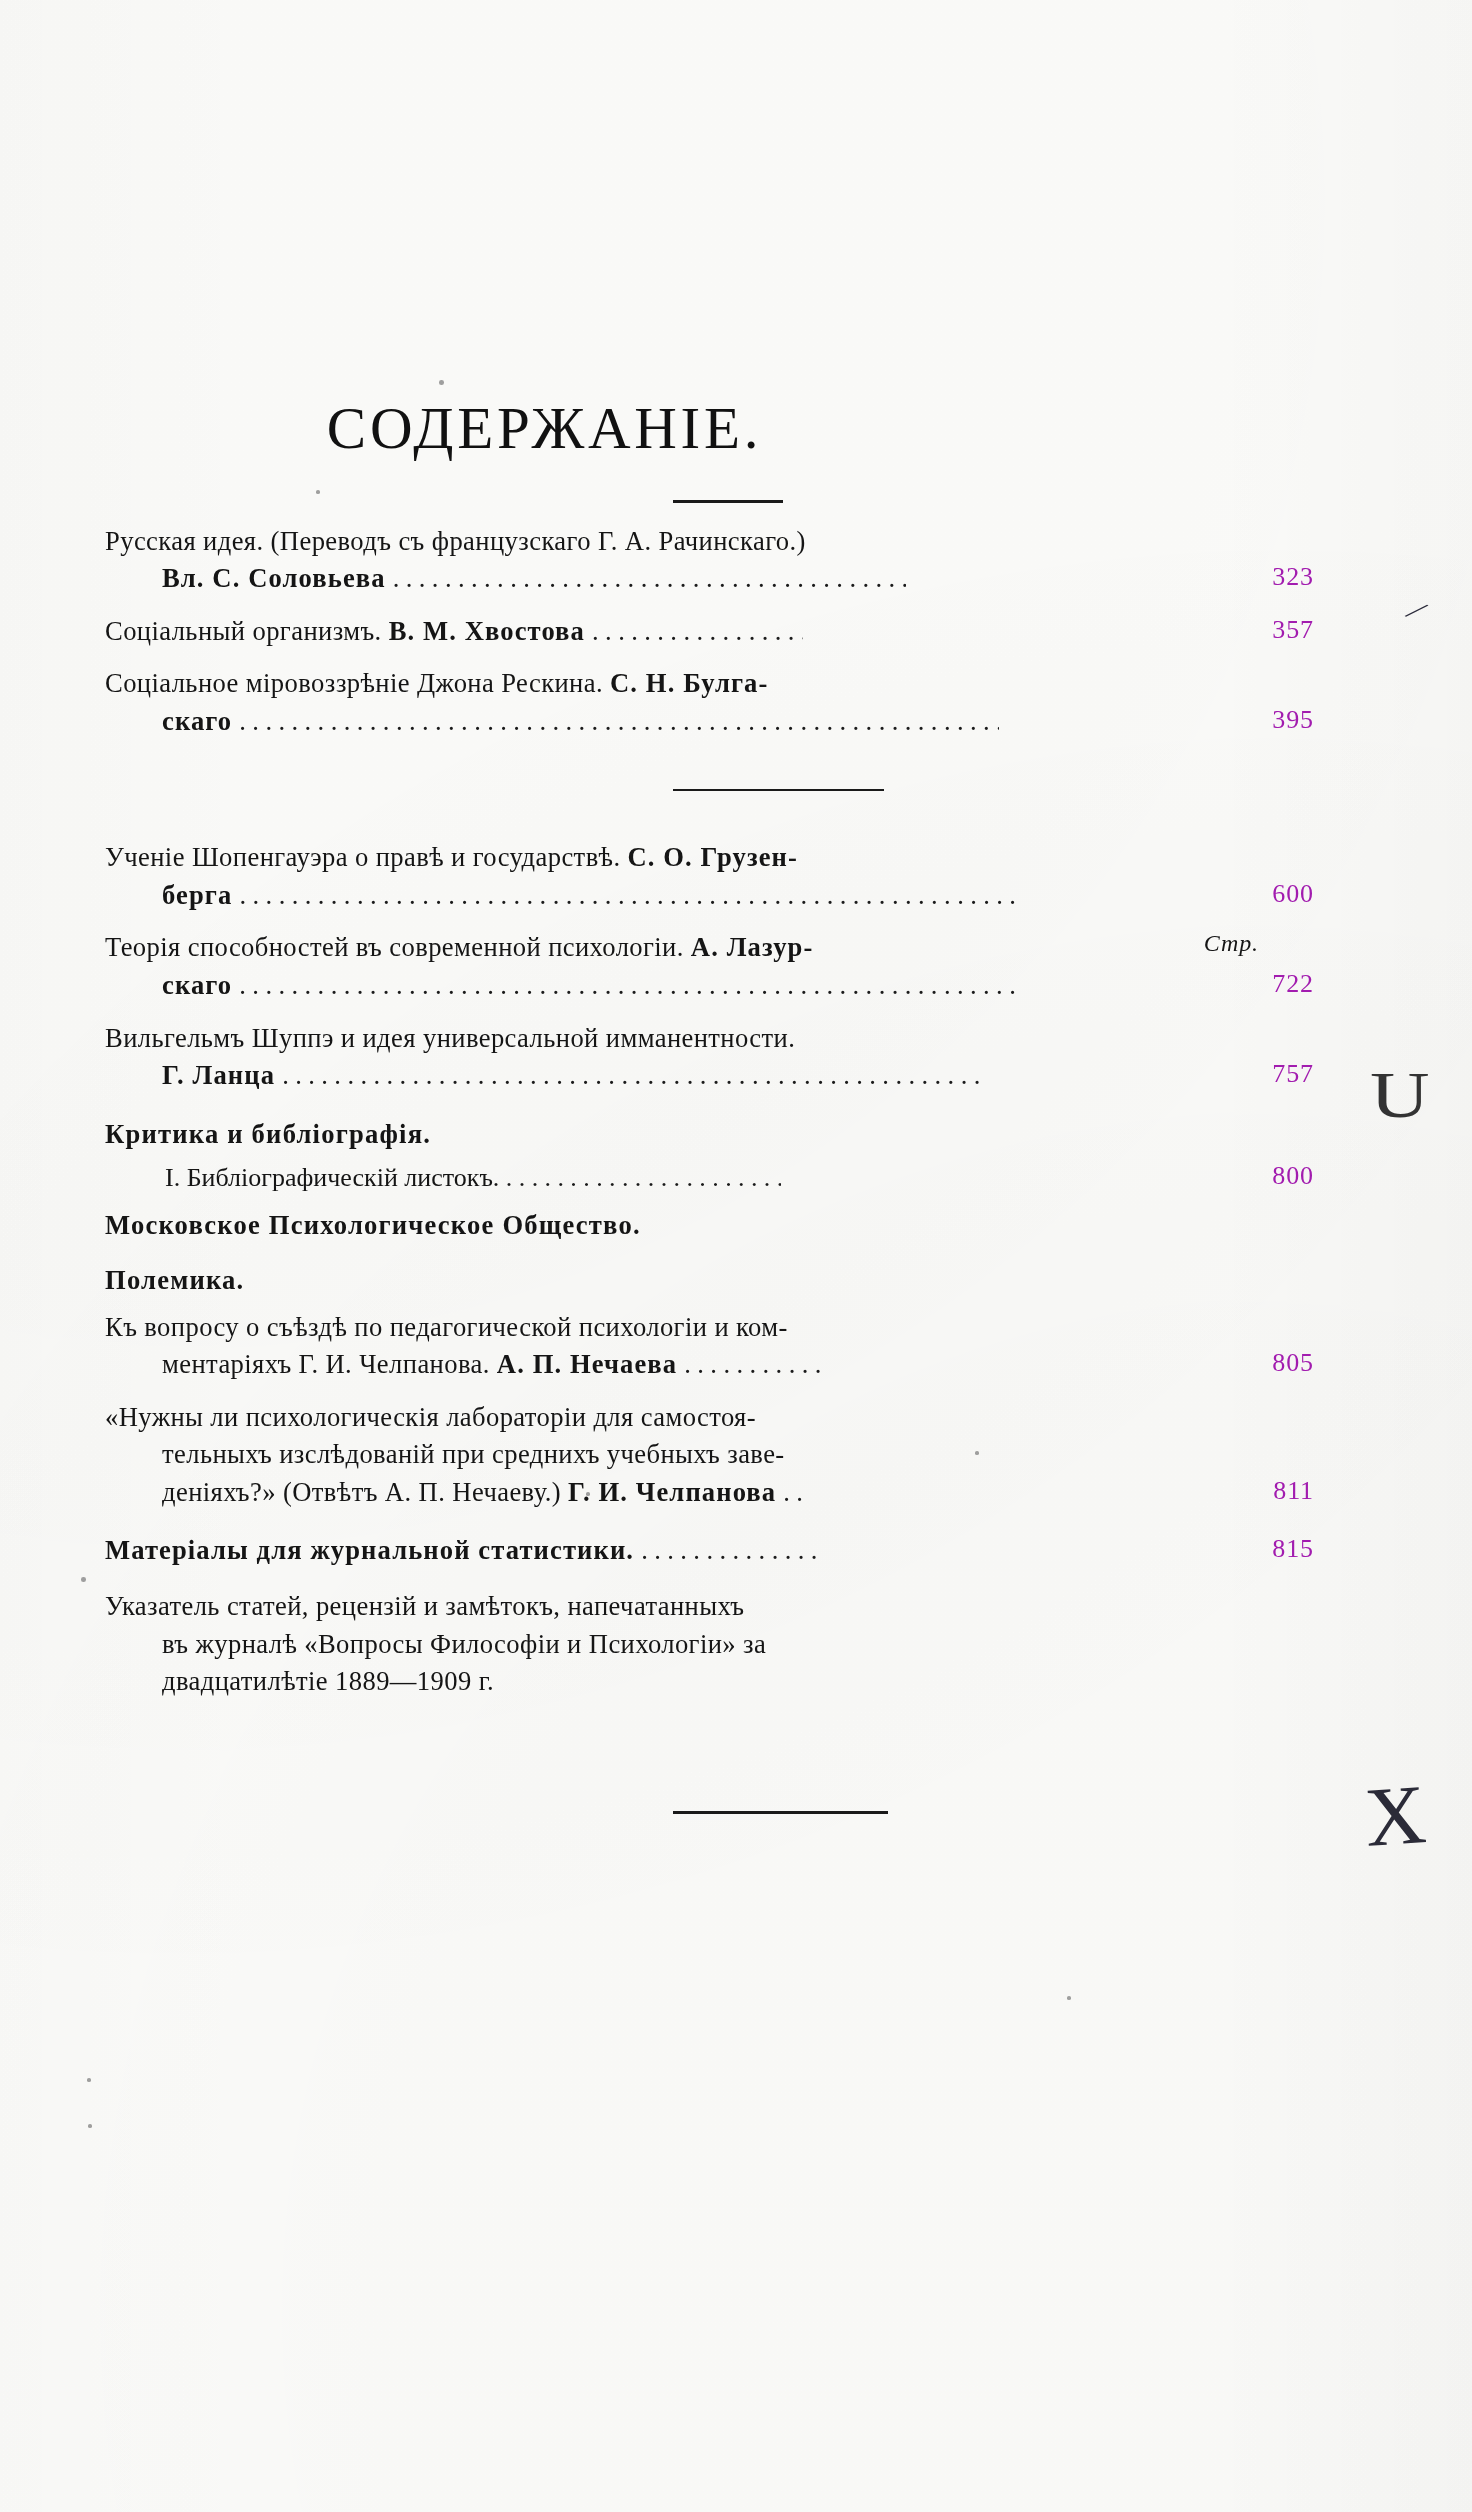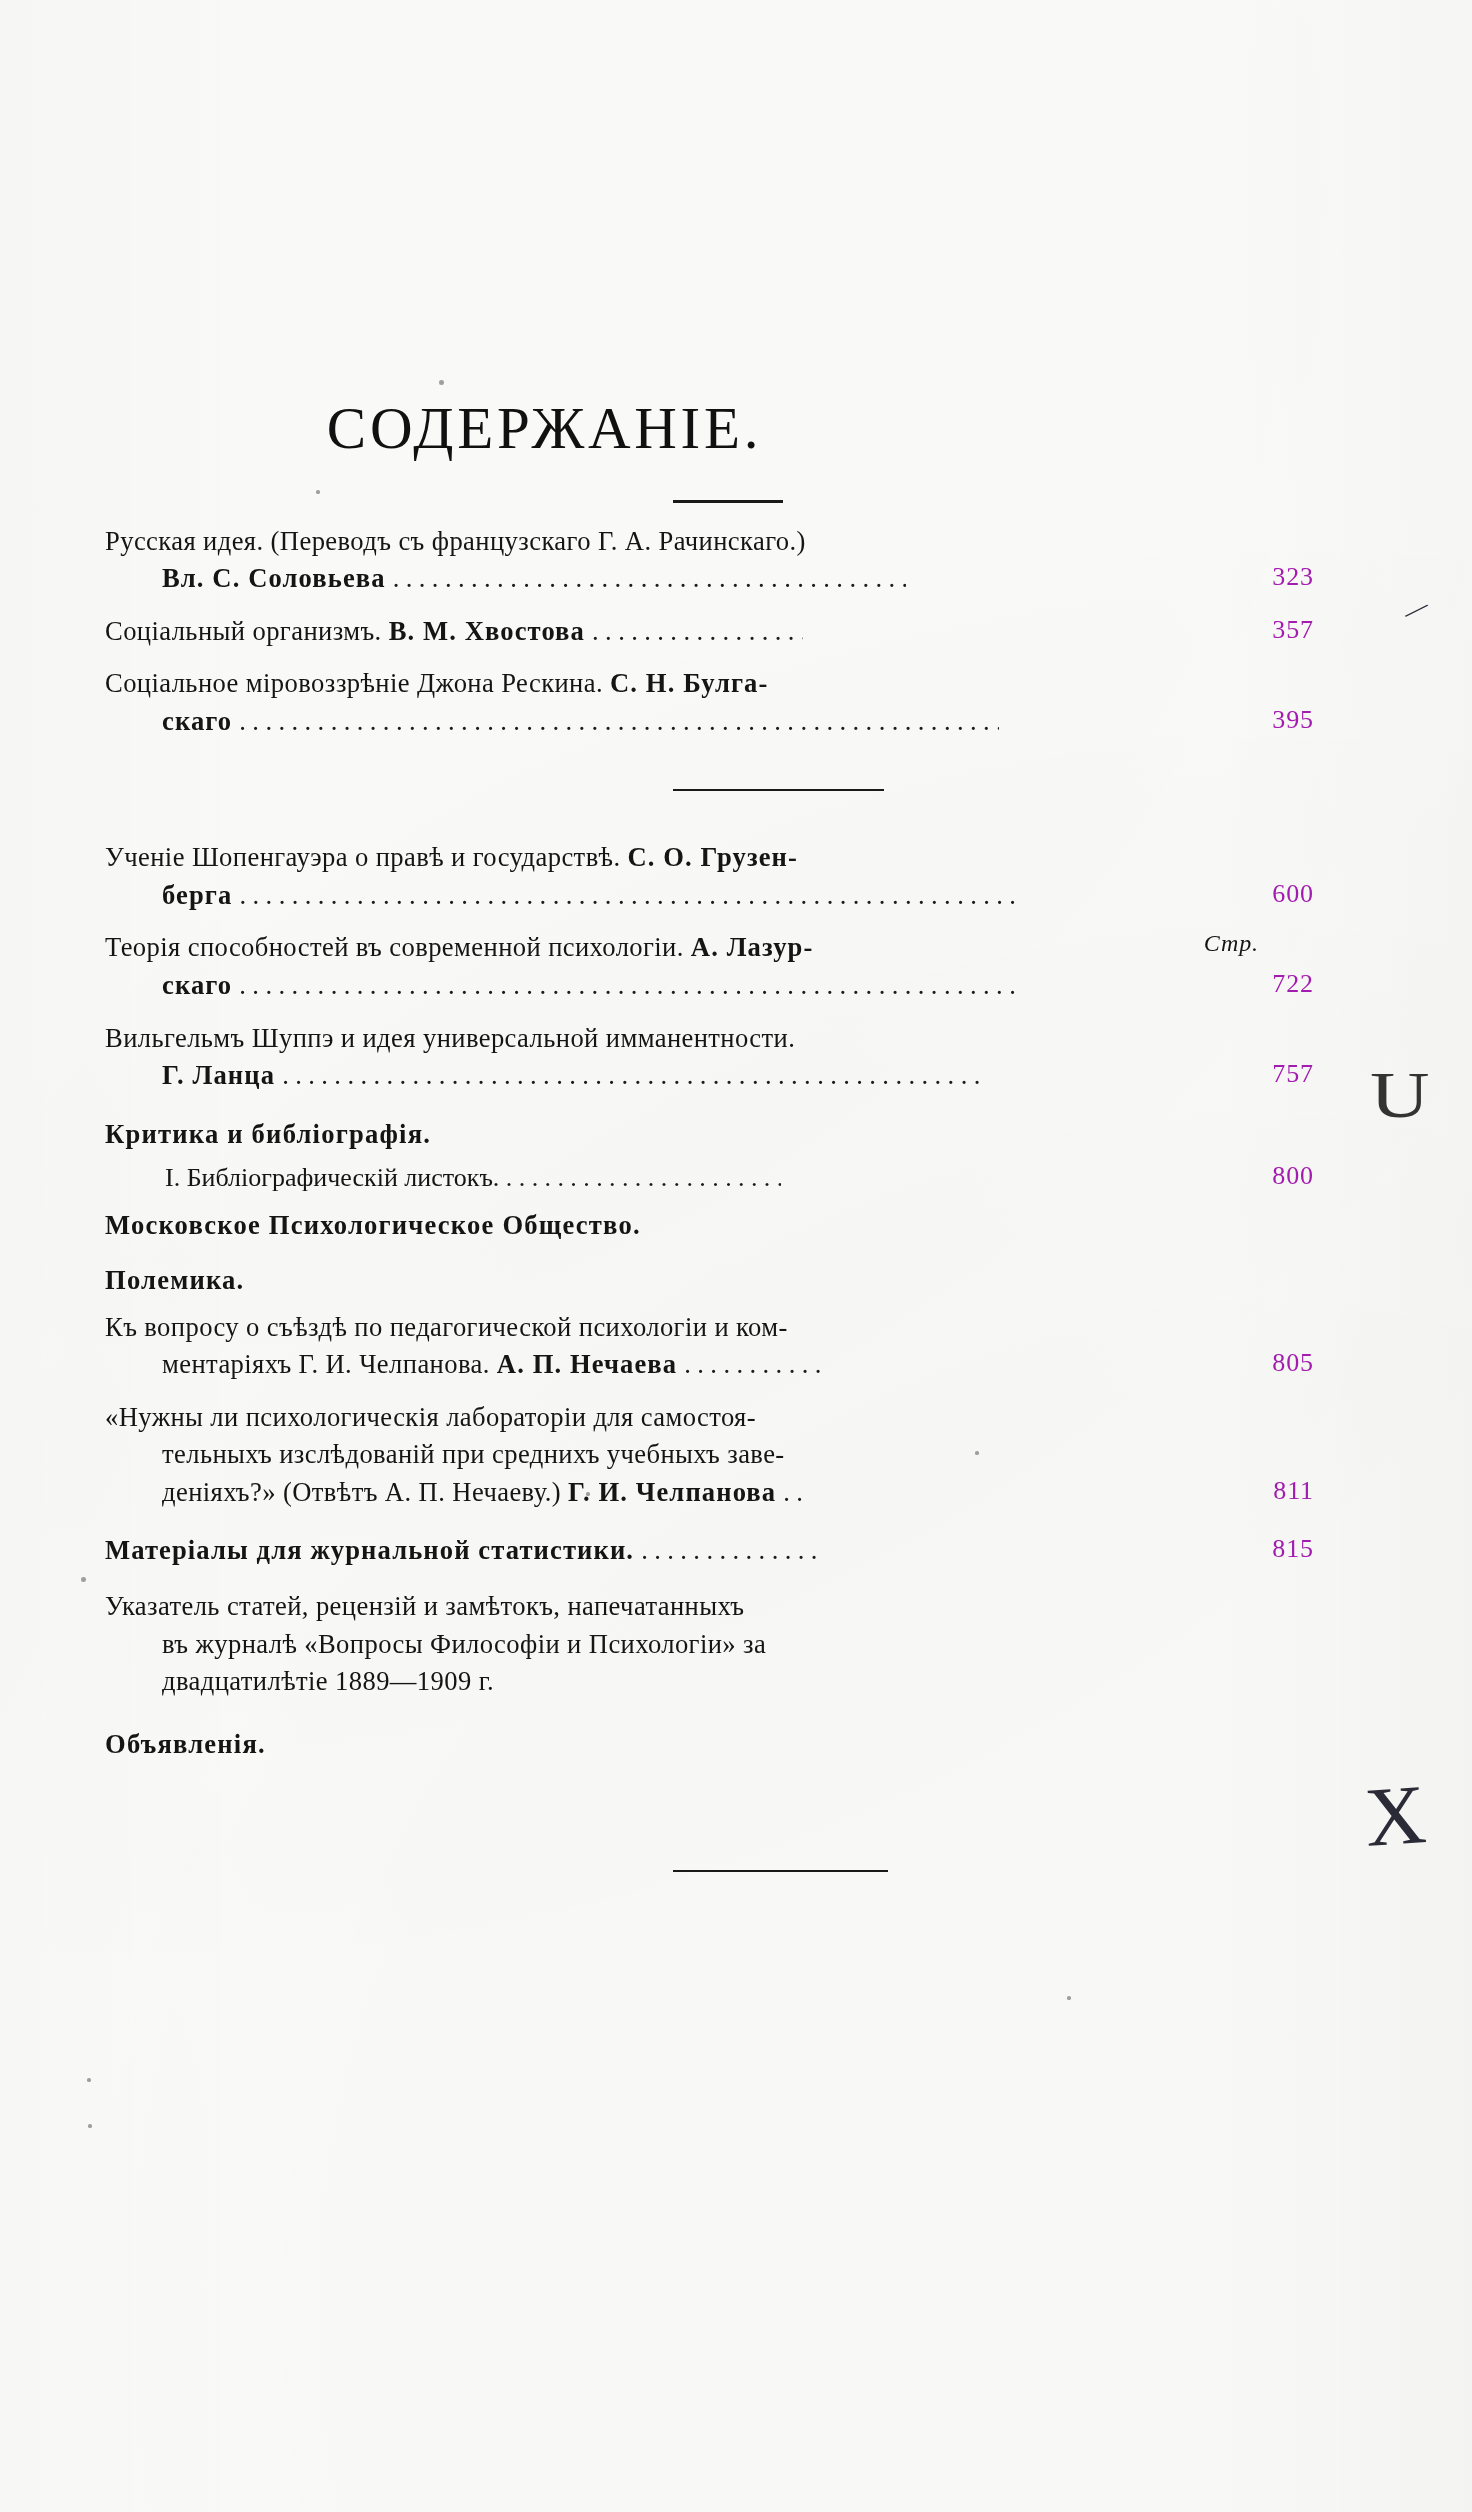--- a/index.html
+++ b/index.html
@@ -292,21 +292,20 @@
         </span>
         <span class="pg" style="bottom:1.8px;">815</span>
       </div>
 
       <div class="entry" style="margin-top:18.3px;">
         <span class="line">Указатель статей, рецензій и замѣтокъ, напечатанныхъ</span>
         <span class="line indent">въ журналѣ «Вопросы Философіи и Психологіи» за</span>
         <span class="line indent">двадцатилѣтіе 1889—1909 г.</span>
       </div>
 
-      <div class="section-head" style="margin-top:27.5px;">Объявленія.</div>
 
     </div>
 
     <div class="rule rule-bottom"></div>
 
   </div>
 </div>
 
 
 </body></html>

